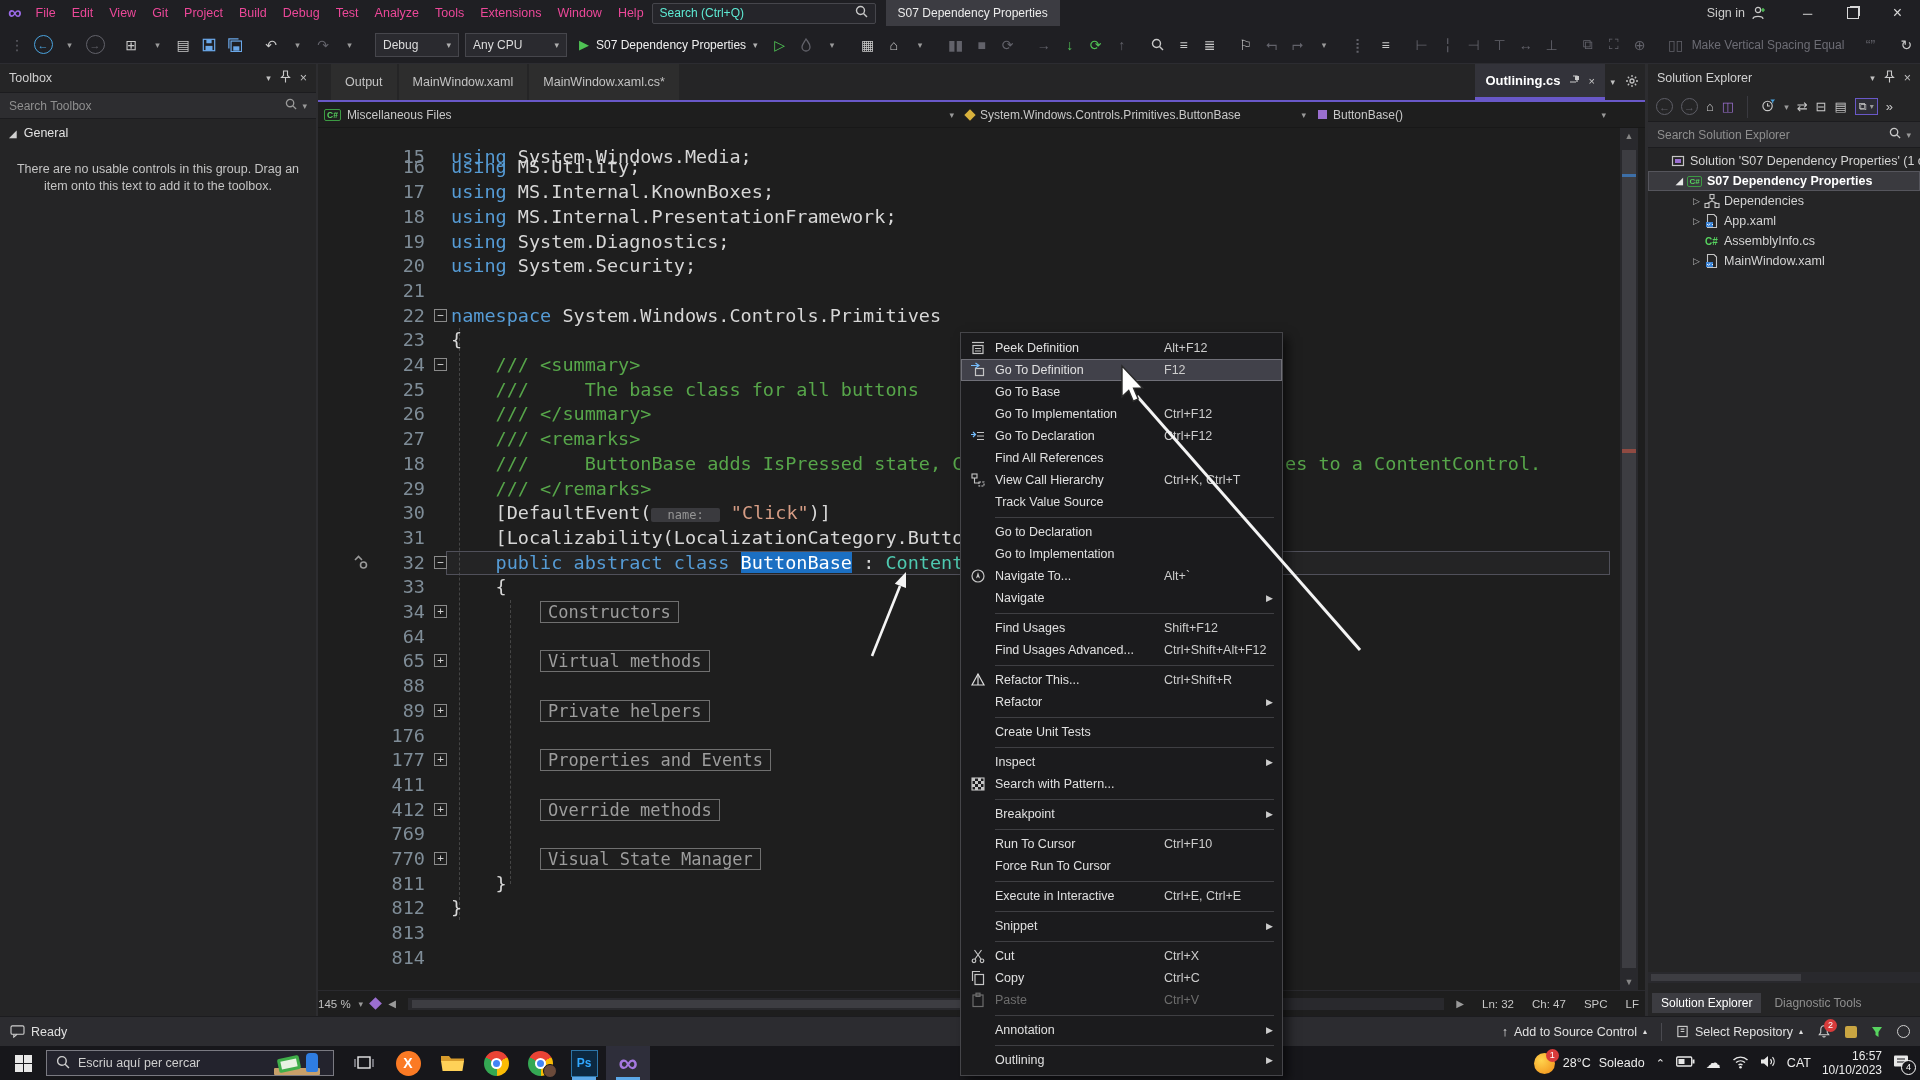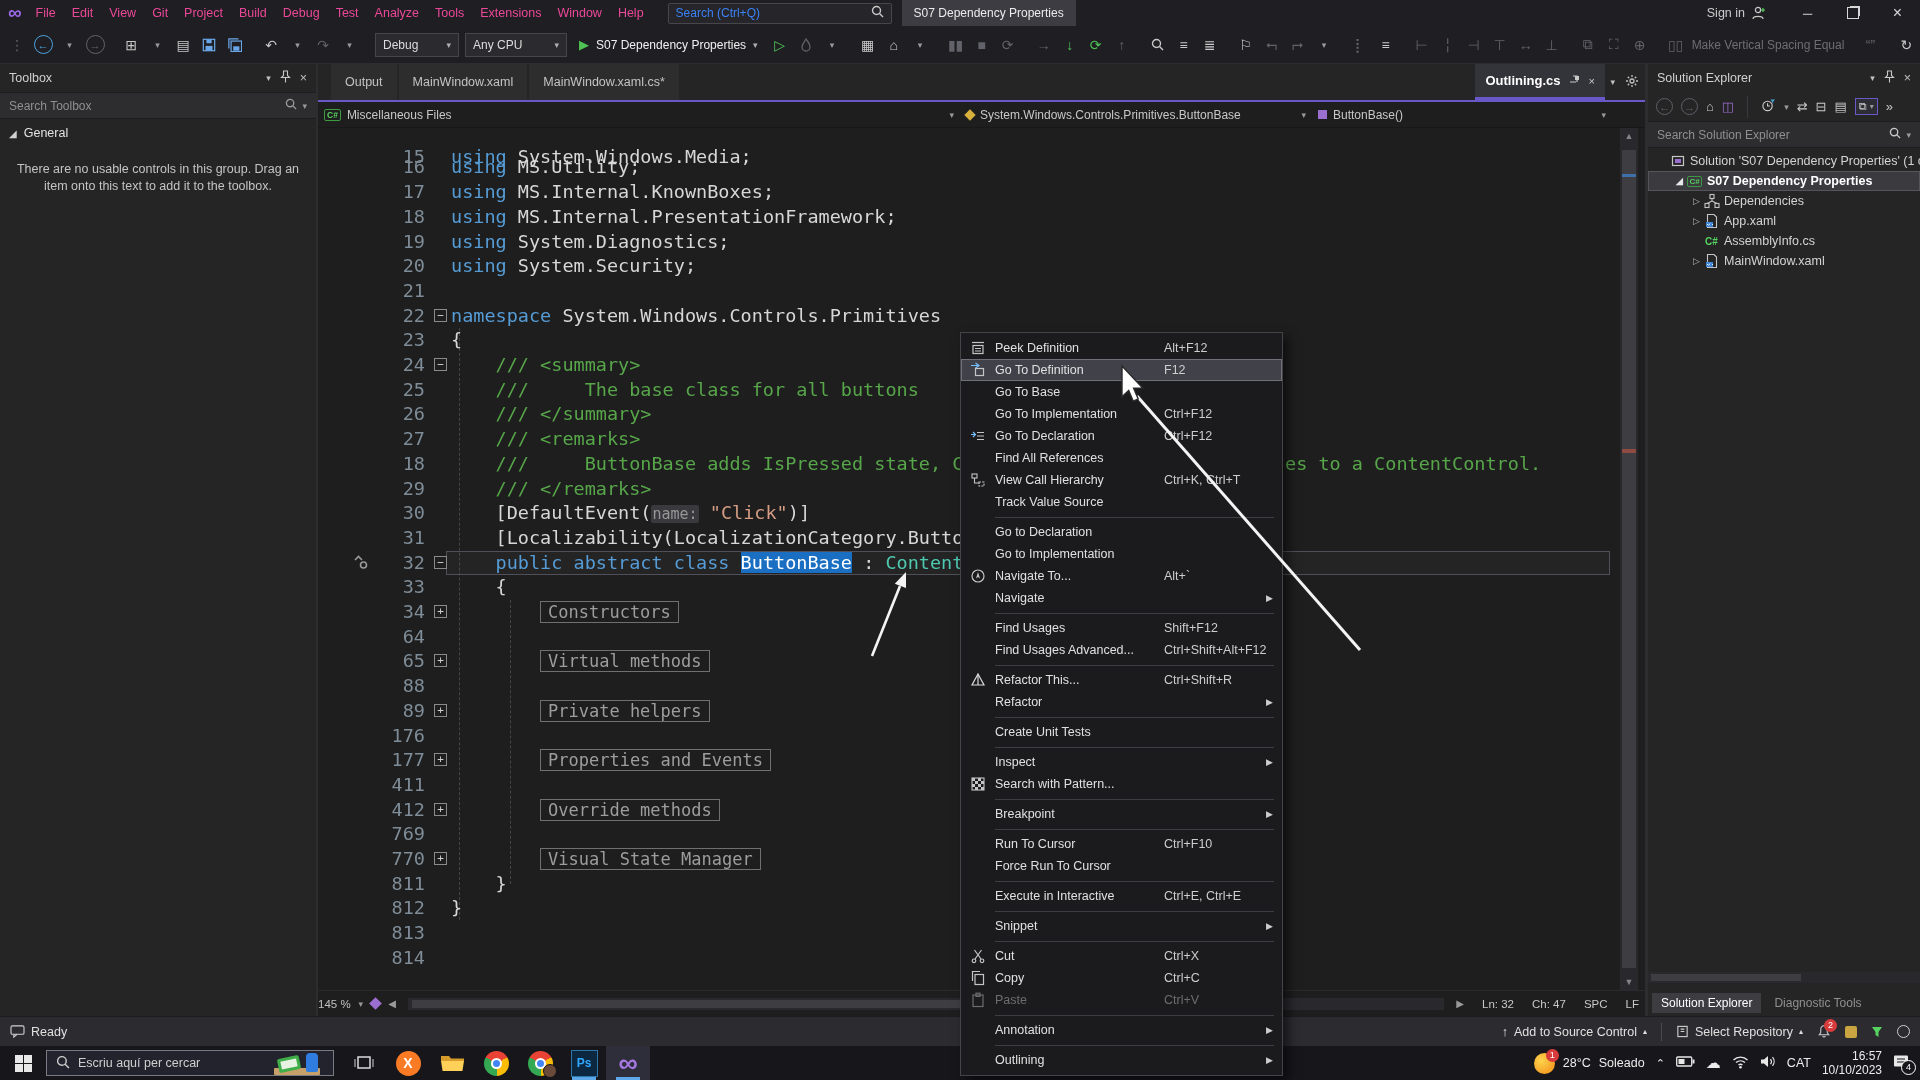--- a/index.html
+++ b/index.html
@@ -2,21 +2,21 @@
 <html><head>
 <meta charset="utf-8">
 <style>
   html,body{margin:0;padding:0;background:#000;}
   #app{position:relative;width:1920px;height:1080px;background:#2d2d30;font-family:"Liberation Sans",sans-serif;color:#ccc;overflow:hidden;font-size:13px;}
   
   #titlebar{position:absolute;left:0;top:0;width:1920px;height:26px;background:#1f1f23;display:flex;align-items:center;padding-left:8px;box-sizing:border-box;}
   #vslogo{color:#9b6be8;font-size:19px;font-weight:bold;margin-right:6px;line-height:26px;}
   #tb-menus{display:flex;height:100%;}
   .menu-item{padding:0 8px;line-height:26px;color:#ec4899;font-size:12.5px;}
-  #tb-search{width:208px;height:19px;margin-left:16px;background:#25252a;border:1px solid #46464c;border-radius:2px;display:flex;align-items:center;padding:0 7px;color:#3b82f6;font-size:12px;}
+  #tb-search{width:208px;height:19px;margin-left:0;background:#25252a;border:1px solid #46464c;border-radius:2px;display:flex;align-items:center;padding:0 7px;color:#5eead4;font-size:12px;}
   #tb-search .grow{flex:1;}
   #win-chip{margin-left:10px;height:26px;background:#3c3c42;display:flex;align-items:center;padding:0 12px;color:#ececec;font-size:12px;}
   #tb-right{margin-left:auto;display:flex;align-items:center;height:100%;}
   #signin{display:flex;align-items:center;gap:6px;color:#ccc;font-size:12.5px;margin-right:18px;}
   .capbtn{width:45px;height:26px;display:flex;align-items:center;justify-content:center;color:#d8d8d8;font-size:13px;}
   
   #toolbar{position:absolute;left:0;top:26px;width:1920px;height:38px;background:#1f1f23;border-bottom:1px solid #2c2c31;display:flex;align-items:center;padding:0 4px;box-sizing:border-box;overflow:hidden;white-space:nowrap;}
   .tbtn{min-width:22px;height:26px;display:inline-flex;align-items:center;justify-content:center;color:#c8c8c8;font-size:14px;padding:0 2px;}
   .tbtn.dim{color:#62626a;}
   .tbtn.green{color:#4fc254;}
@@ -56,21 +56,21 @@
   .diamond{width:8px;height:8px;background:#d8b13c;transform:rotate(45deg);display:inline-block;}
   .cube{width:9px;height:9px;background:#9b6fd0;display:inline-block;}
   
   #viewport{position:absolute;left:0;top:64px;width:1302px;height:862px;overflow:hidden;background:#1e1e1e;}
   .crow{position:absolute;left:0;width:100%;height:24.7px;font-family:"DejaVu Sans Mono",monospace;font-size:18.5px;line-height:24.7px;white-space:pre;}
   .ln{position:absolute;left:0;width:107px;text-align:right;color:#7f8d98;}
   .fold{position:absolute;left:116px;top:5px;width:13px;height:13px;border:1px solid #8a8a8a;background:#1e1e1e;color:#d0d0d0;font-size:11px;line-height:12px;text-align:center;box-sizing:border-box;}
   .ctext{position:absolute;left:133px;top:0;height:100%;}
   .tk-kw{color:#569cd6;} .tk-id{color:#d7d7d7;} .tk-cm{color:#57a64a;} .tk-str{color:#d69d85;} .tk-ty{color:#4ec9b0;}
   .tk-sel{background:#1b6fc2;color:#fff;}
-  .tk-hint{background:#3a3a3e;color:#969696;border-radius:2px;padding:0 1px;font-size:15px;}
+  .tk-hint{background:#3a3a3e;color:#969696;border-radius:2px;padding:0 16px;font-size:12px;}
   .fbox{display:inline-block;margin-left:89px;border:1px solid #707070;color:#9d9d9d;padding:0 7px;line-height:20px;font-size:17px;}
   .curline{position:absolute;left:128px;width:1164px;top:0;height:24.7px;border:1px solid #50505a;background:rgba(130,130,140,0.07);box-sizing:border-box;}
   .guide{position:absolute;width:0;border-left:1px dashed #454545;}
   .mglyph{position:absolute;left:34px;top:3px;}
   
   #vscroll{position:absolute;left:1302px;top:64px;width:18px;height:862px;background:#29292d;}
   #vscroll .arrow{position:absolute;left:0;width:100%;text-align:center;color:#858585;font-size:9px;}
   #vscroll .thumb{position:absolute;left:2px;width:14px;top:22px;height:818px;background:#3d3d42;}
   #vscroll .mark-red{position:absolute;left:2px;width:14px;top:321px;height:4px;background:#8f4a42;}
   #vscroll .mark-blue{position:absolute;left:2px;width:14px;top:46px;height:3px;background:#3d6fa8;}

